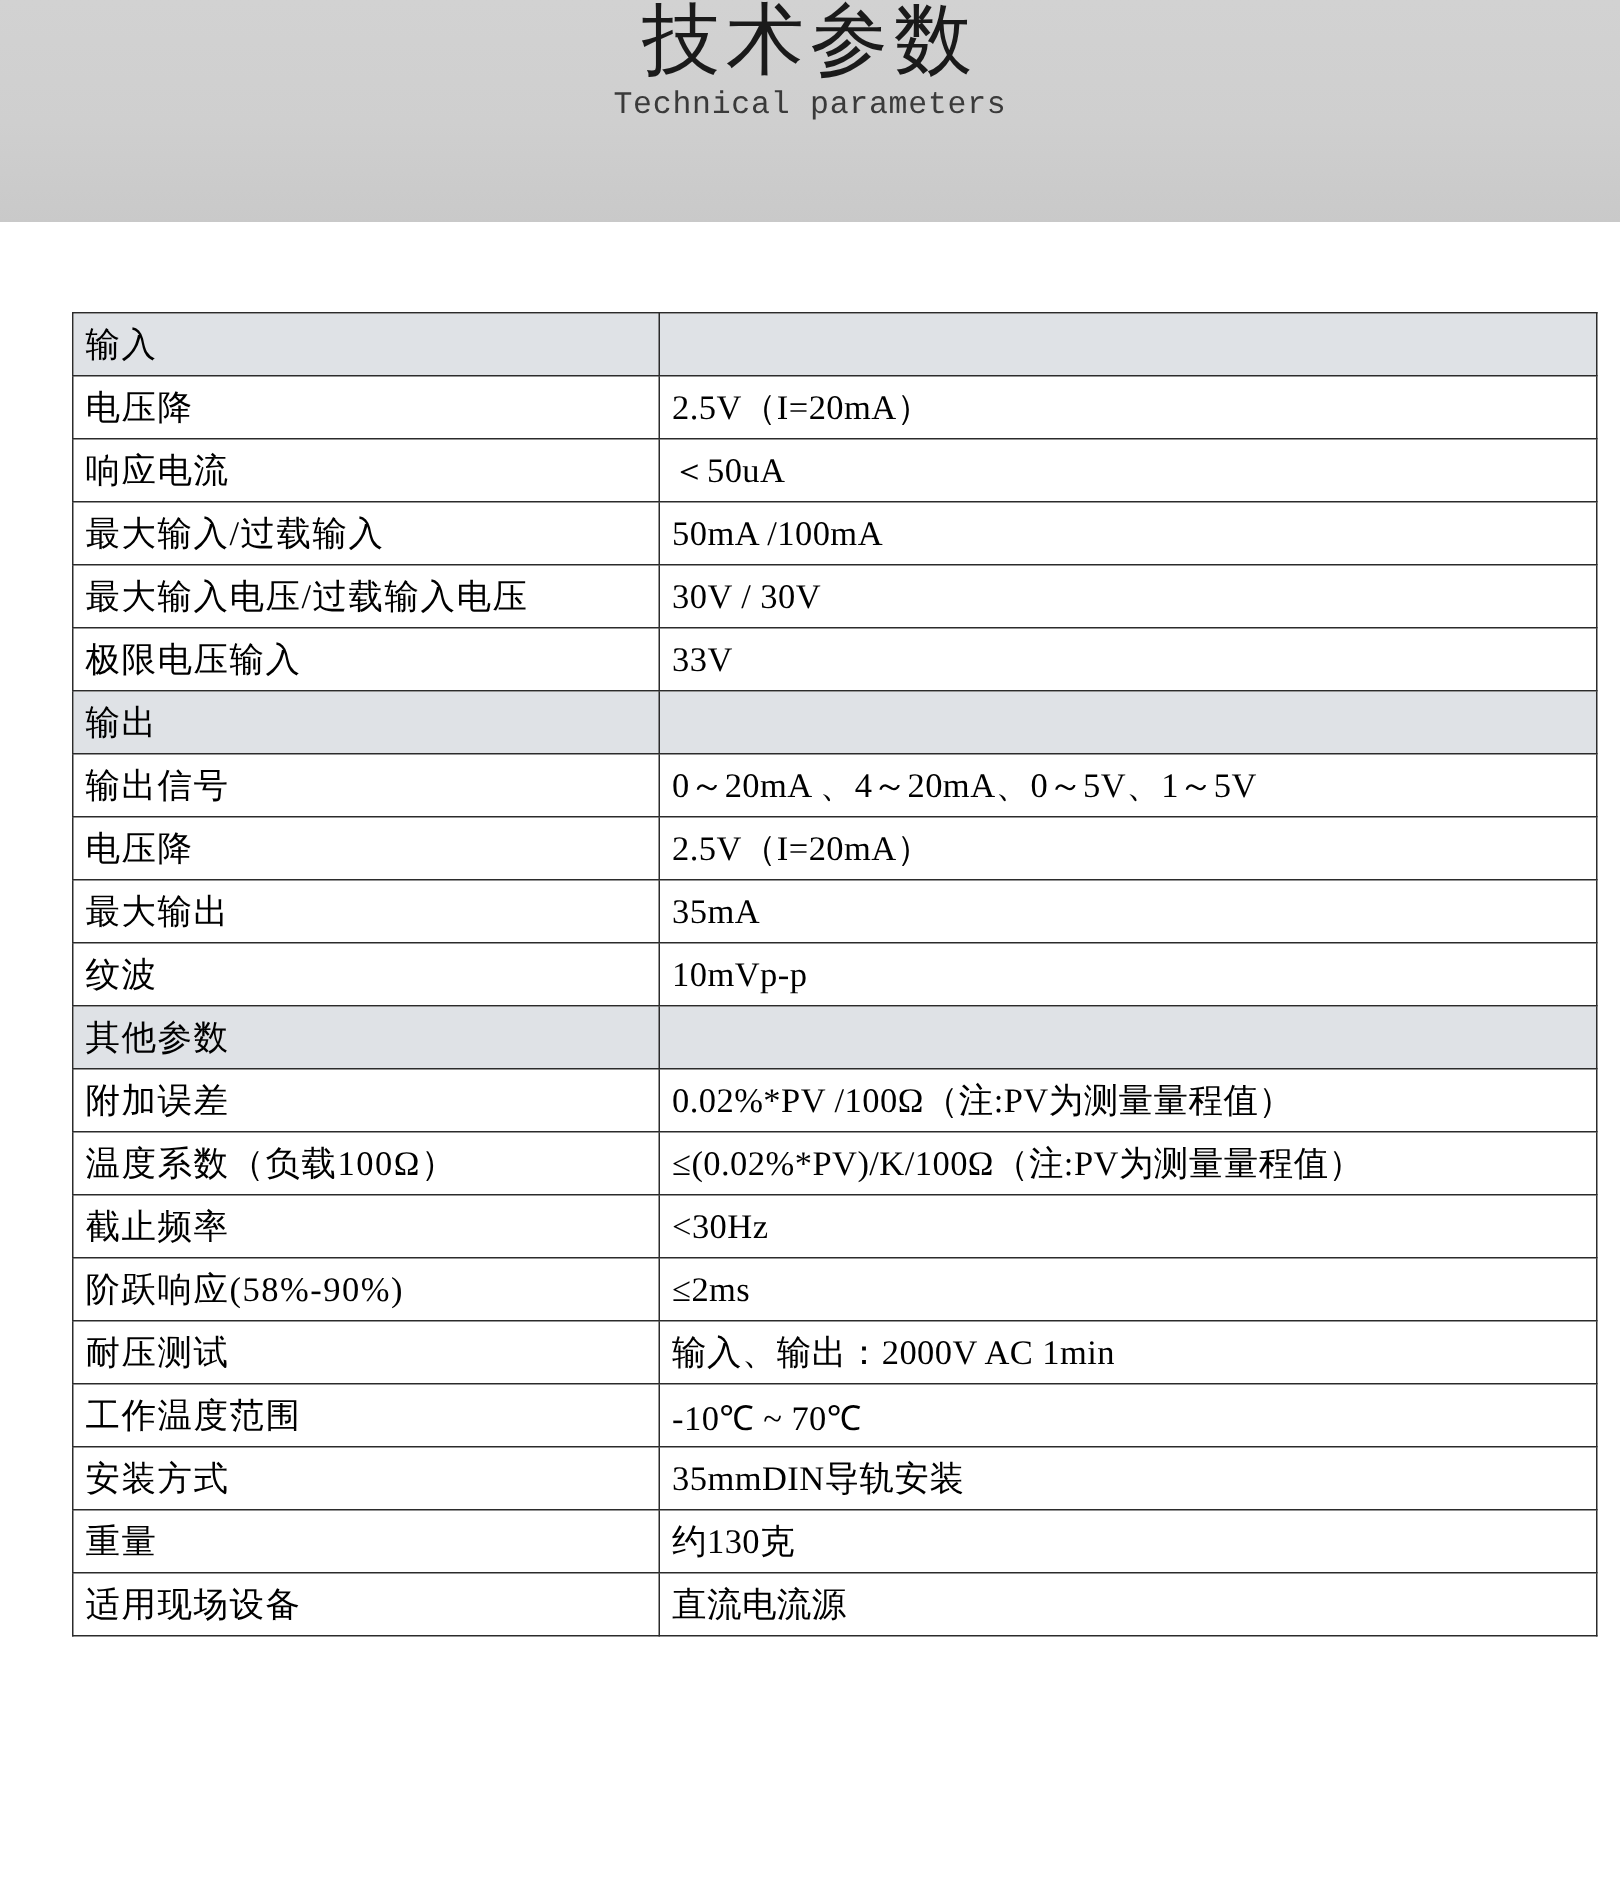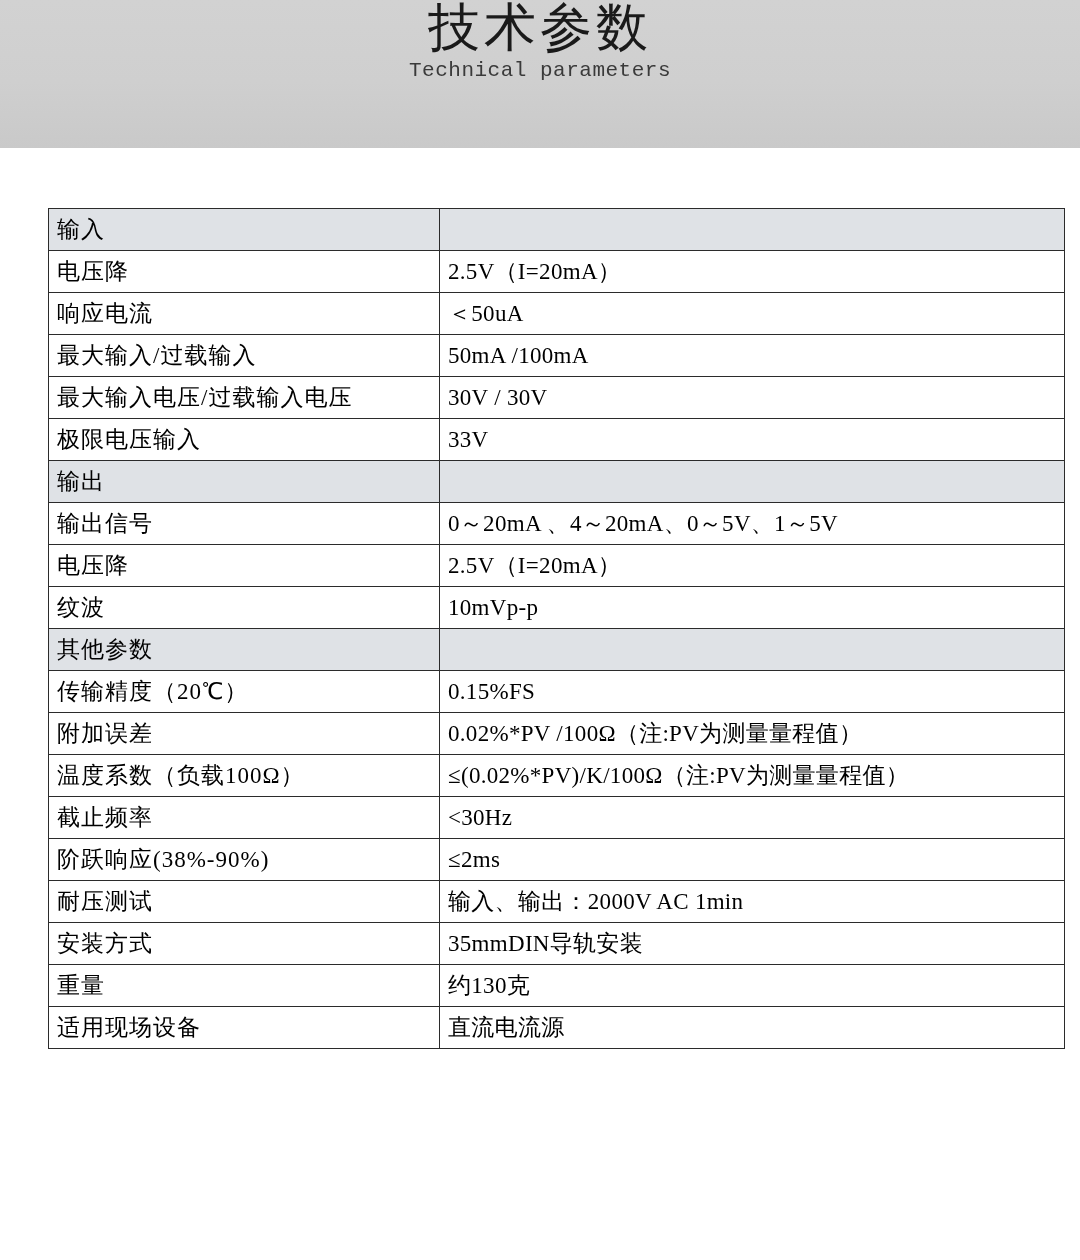--- a/index.html
+++ b/index.html
@@ -128,50 +128,54 @@
           </tr>
           <tr class="data">
             <td class="label">输出信号</td>
             <td class="value">0～20mA 、4～20mA、0～5V、1～5V</td>
           </tr>
           <tr class="data">
             <td class="label">电压降</td>
             <td class="value">2.5V（I=20mA）</td>
           </tr>
           <tr class="data">
+            <td class="label">最大输出</td>
+            <td class="value">35mA</td>
+          </tr>
+          <tr class="data">
             <td class="label">纹波</td>
             <td class="value">10mVp-p</td>
           </tr>
           <tr class="section">
             <td class="label">其他参数</td>
             <td class="value"></td>
-          </tr>
-          <tr class="data">
-            <td class="label">传输精度（20℃）</td>
-            <td class="value">0.15%FS</td>
           </tr>
           <tr class="data">
             <td class="label">附加误差</td>
             <td class="value">0.02%*PV /100Ω（注:PV为测量量程值）</td>
           </tr>
           <tr class="data">
             <td class="label">温度系数（负载100Ω）</td>
             <td class="value">≤(0.02%*PV)/K/100Ω（注:PV为测量量程值）</td>
           </tr>
           <tr class="data">
             <td class="label">截止频率</td>
             <td class="value">&lt;30Hz</td>
           </tr>
           <tr class="data">
-            <td class="label">阶跃响应(38%-90%)</td>
+            <td class="label">阶跃响应(58%-90%)</td>
             <td class="value">≤2ms</td>
           </tr>
           <tr class="data">
             <td class="label">耐压测试</td>
             <td class="value">输入、输出：2000V AC  1min</td>
+          </tr>
+          <tr class="data">
+            <td class="label">工作温度范围</td>
+            <td class="value">-10℃ ~ 70℃</td>
           </tr>
           <tr class="data">
             <td class="label">安装方式</td>
             <td class="value">35mmDIN导轨安装</td>
           </tr>
           <tr class="data">
             <td class="label">重量</td>
             <td class="value">约130克</td>
           </tr>
           <tr class="data">

